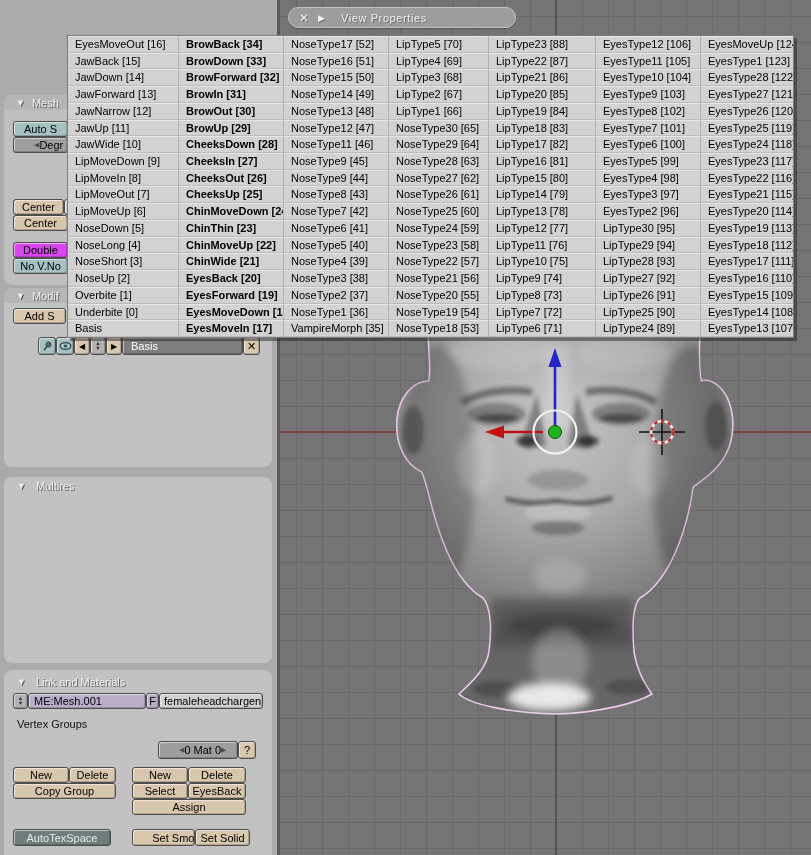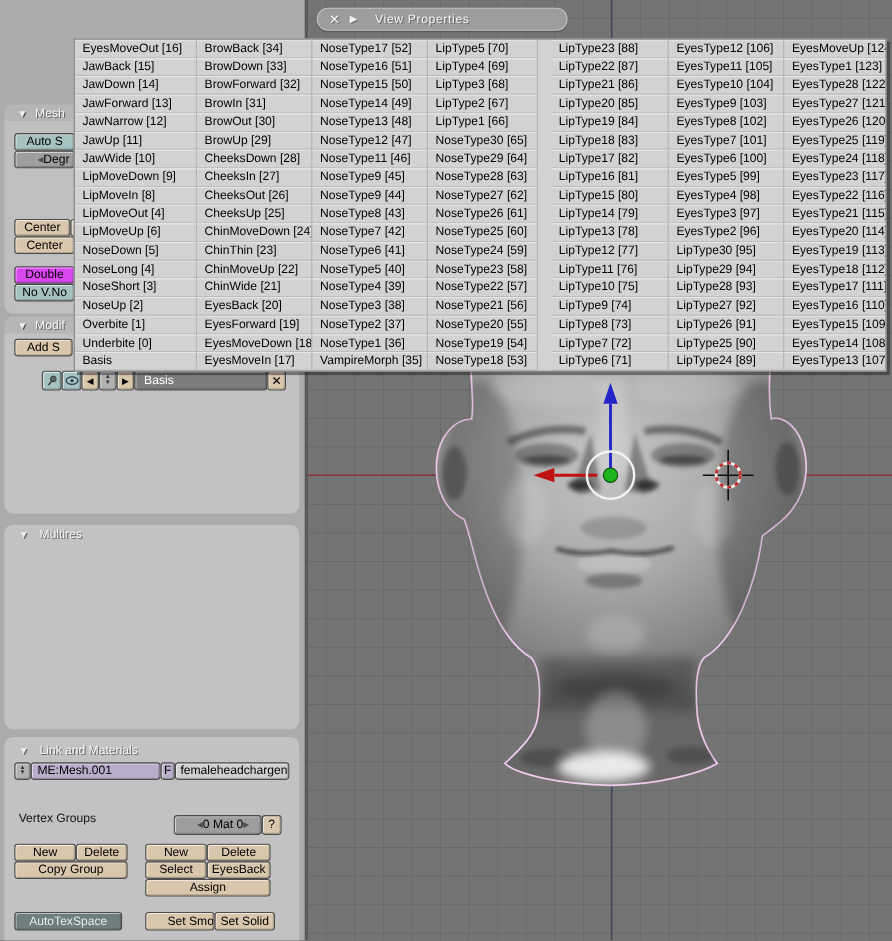--- a/index.html
+++ b/index.html
@@ -69,24 +69,24 @@
   .label{position:absolute;font-size:11px;color:#111;}
   
   #shape-menu{
     position:absolute;left:67px;top:35px;display:flex;z-index:40;
     background:#d2d2d2;border:1px solid #7d7d7d;
     box-shadow:3px 3px 0 rgba(25,25,25,.45);
   }
   .menu-col{border-right:1px solid #b3b3b3;box-sizing:border-box;}
   .menu-col:last-child{border-right:none;}
   .menu-col:nth-child(1){width:111px;}
-  .menu-col:nth-child(2){width:105px;}
+  .menu-col:nth-child(2){width:105px;font-weight:bold;}
   .menu-col:nth-child(3){width:105px;}
   .menu-col:nth-child(4){width:100px;}
-  .menu-col:nth-child(5){width:107px;margin-left:12px;}
+  .menu-col:nth-child(5){width:107px;}
   .menu-col:nth-child(6){width:105px;}
   .menu-col:nth-child(7){width:92px;}
   .menu-item{
     height:16.72px;line-height:16.5px;font-size:11px;color:#000;
     padding-left:7px;white-space:nowrap;overflow:hidden;
     box-shadow:inset 0 -1px 0 rgba(0,0,0,.10), inset 0 1px 0 rgba(255,255,255,.45);
   }
 </style>
 </head>
 <body>
@@ -251,21 +251,21 @@
   <div class="btn grayb icobtn" style="left:13px;top:693px;width:15px;height:16px;">
     <span class="dd">
         <i style="font-style:normal;">▲</i>
         <i style="font-style:normal;">▼</i>
       </span>
   </div>
   <div class="btn lav" style="left:28px;top:693px;width:118px;justify-content:flex-start;padding-left:5px;">ME:Mesh.001</div>
   <div class="btn lav" style="left:146px;top:693px;width:13px;padding:0;">F</div>
   <div class="btn flight" style="left:159px;top:693px;width:104px;">femaleheadchargen.tri</div>
 
-  <div class="label" style="left:17px;top:718px;margin-top:20px;">Vertex Groups</div>
+  <div class="label" style="left:17px;top:718px;">Vertex Groups</div>
 
   <div class="btn slider" style="left:158px;top:741px;width:80px;height:18px;">
     <span class="arr">◀</span>
     <span class="sl-lab">0 Mat 0</span>
     <span class="arr">▶</span>
   </div>
   <div class="btn" style="left:238px;top:741px;width:18px;height:18px;">?</div>
 
   <div class="btn" style="left:13px;top:767px;width:56px;">New</div>
   <div class="btn" style="left:69px;top:767px;width:47px;">Delete</div>
@@ -286,21 +286,21 @@
   <div class="menu-col">
       <div class="menu-item">EyesMoveOut [16]</div>
       <div class="menu-item">JawBack [15]</div>
       <div class="menu-item">JawDown [14]</div>
       <div class="menu-item">JawForward [13]</div>
       <div class="menu-item">JawNarrow [12]</div>
       <div class="menu-item">JawUp [11]</div>
       <div class="menu-item">JawWide [10]</div>
       <div class="menu-item">LipMoveDown [9]</div>
       <div class="menu-item">LipMoveIn [8]</div>
-      <div class="menu-item">LipMoveOut [4]</div>
+      <div class="menu-item">LipMoveOut [7]</div>
       <div class="menu-item">LipMoveUp [6]</div>
       <div class="menu-item">NoseDown [5]</div>
       <div class="menu-item">NoseLong [4]</div>
       <div class="menu-item">NoseShort [3]</div>
       <div class="menu-item">NoseUp [2]</div>
       <div class="menu-item">Overbite [1]</div>
       <div class="menu-item">Underbite [0]</div>
       <div class="menu-item">Basis</div>
     </div>
   <div class="menu-col">

